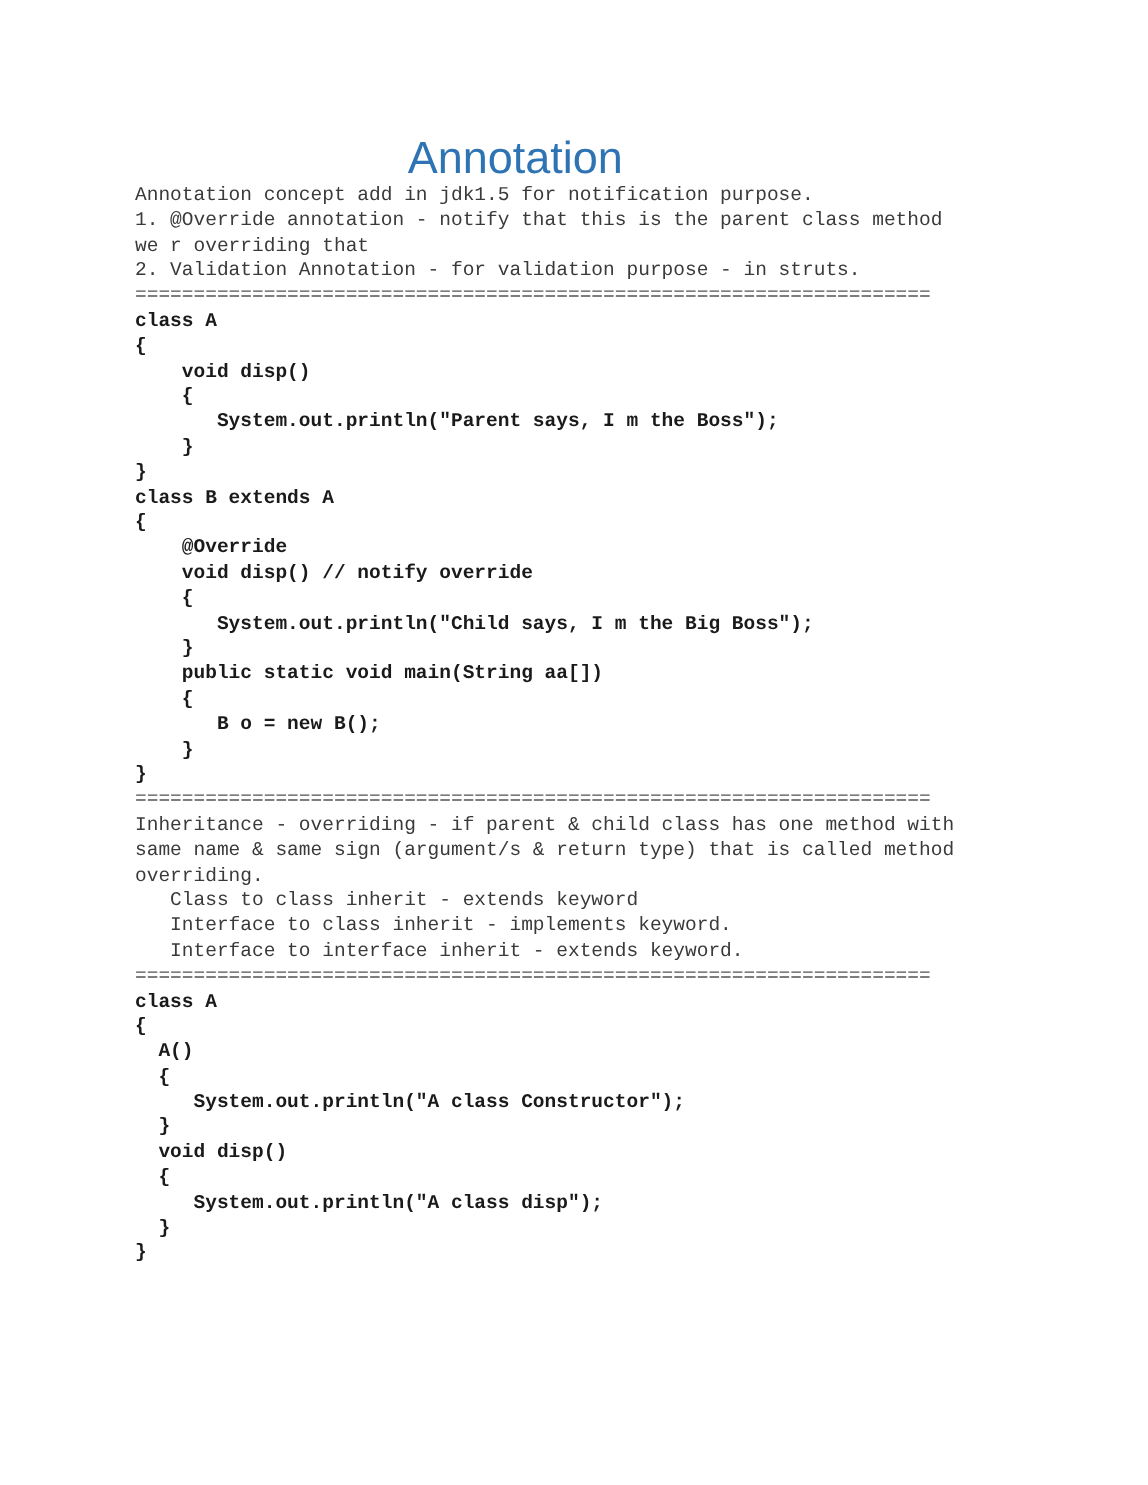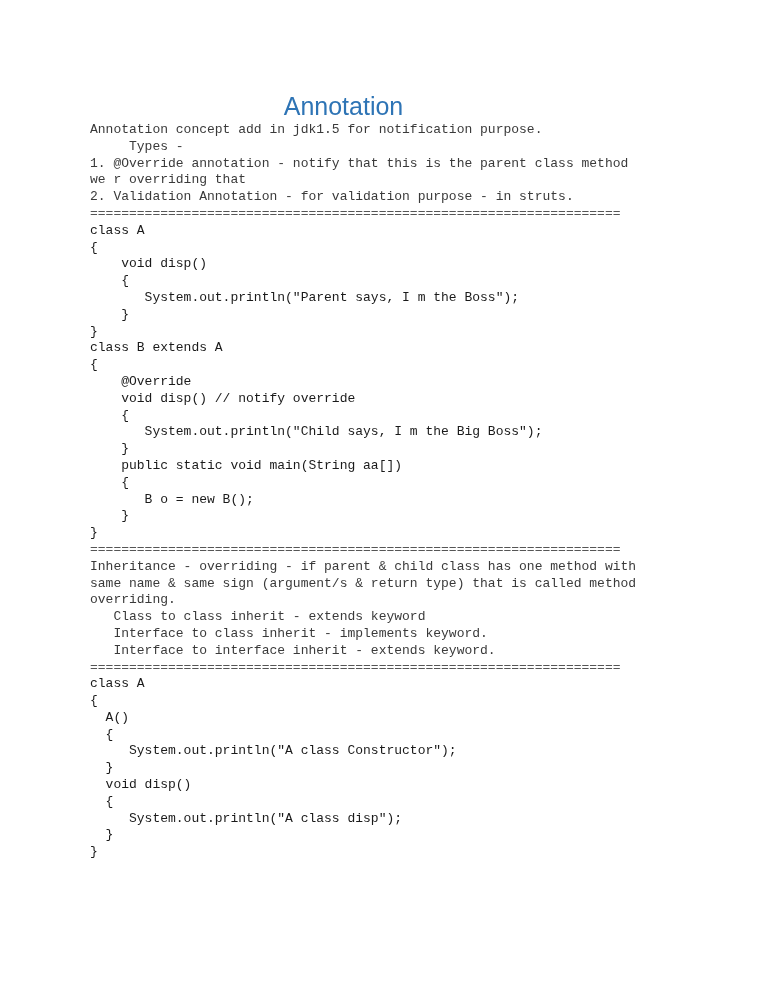--- a/index.html
+++ b/index.html
@@ -15,58 +15,57 @@
     }
     .page {
       position: absolute;
       left: 90px;
       top: 90px;
       width: 600px;
     }
     .title {
       text-align: center;
       font-family: "Liberation Sans", "DejaVu Sans", sans-serif;
-      font-size: 25px;
+      font-size: 30px;
       color: #2e74b5;
       height: 32px;
       line-height: 32px;
       margin-left: -90px;
       width: 687px;
       margin-top: 0;
     }
     .line {
       font-family: "Liberation Mono", "DejaVu Sans Mono", monospace;
       font-size: 13px;
       line-height: 16.8px;
       height: 16.8px;
       white-space: pre;
       color: #2a2a2a;
       letter-spacing: 0px;
     }
     .prose .line {
       color: #3a3a3a;
     }
     .code .line {
-      font-weight: normal;
+      font-weight: bold;
       color: #1a1a1a;
     }
     .sep {
       color: #555;
       letter-spacing: 0px;
     }
   </style>
 </head>
 <body>
 
 <div class="page">
   <div class="title">Annotation</div>
 
   <div class="prose">
     <div class="line">Annotation concept add in jdk1.5 for notification purpose.</div>
-    <div class="line">     Types -</div>
     <div class="line">1. @Override annotation - notify that this is the parent class method</div>
     <div class="line">we r overriding that</div>
     <div class="line">2. Validation Annotation - for validation purpose - in struts.</div>
   </div>
 
   <div class="line sep">====================================================================</div>
 
   <div class="code">
     <div class="line">class A</div>
     <div class="line">{</div>

